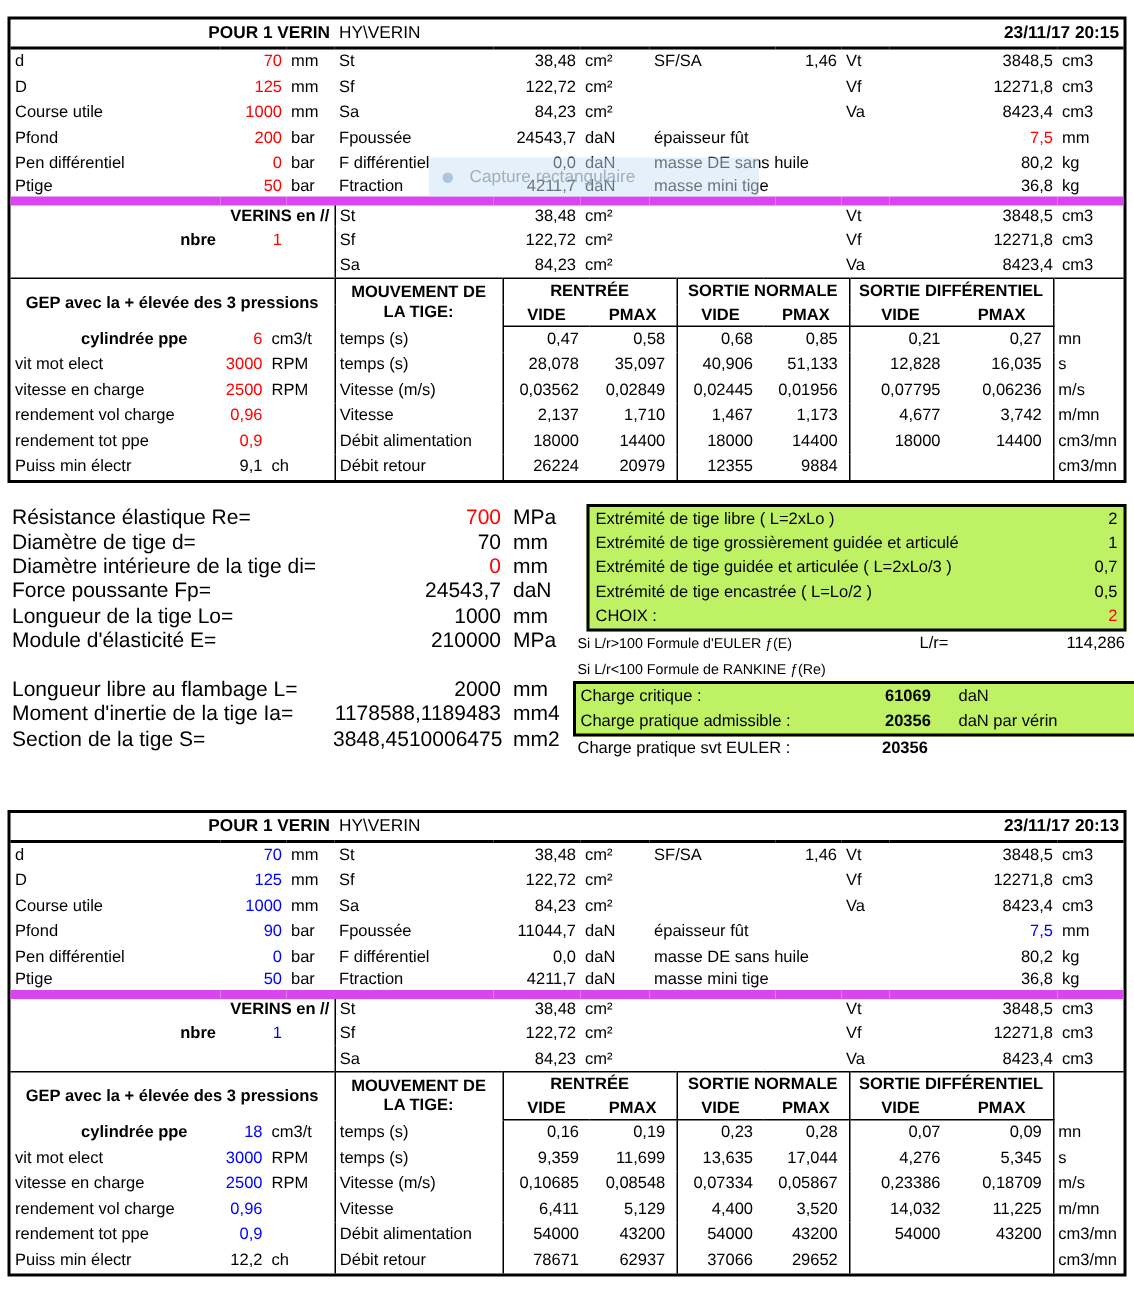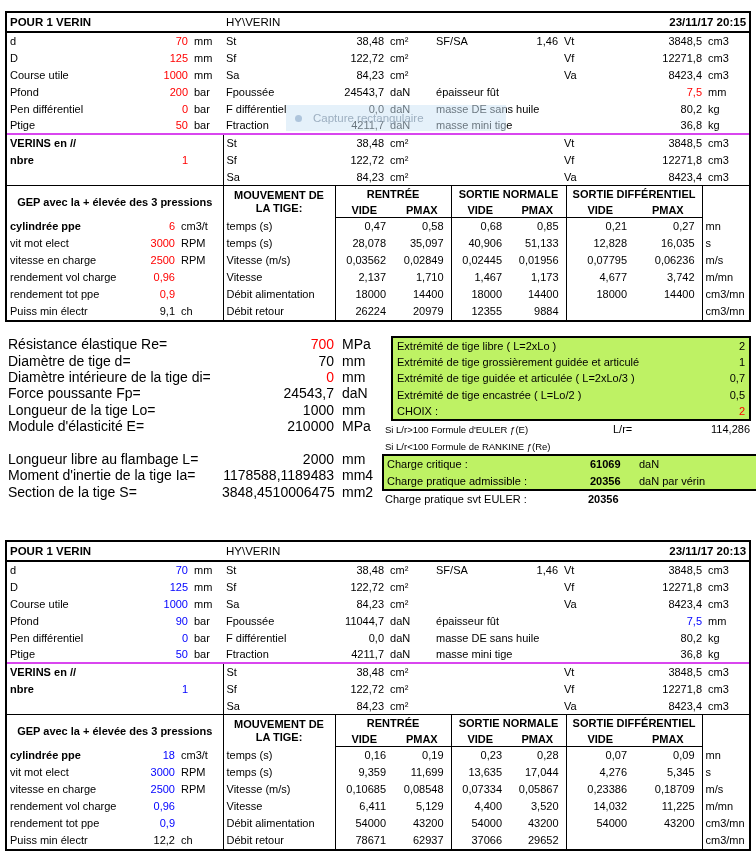--- a/index.html
+++ b/index.html
@@ -6,27 +6,27 @@
   html,body{margin:0;padding:0;}
   body{width:756px;height:859px;position:relative;background:#fff;color:#000;
        font-family:"Liberation Sans","DejaVu Sans",sans-serif;}
   .sheet{position:absolute;left:5px;width:746px;border:2px solid #000;background:#fff;}
   #sheet-top{top:11px;}
   #sheet-bottom{top:540px;}
   table.grid,table.gep{border-collapse:collapse;table-layout:fixed;width:742px;}
   table.grid td,table.gep td{height:17px;padding:0 3px;font-size:11px;white-space:nowrap;
        overflow:hidden;vertical-align:middle;}
   tr.title-row td{border-bottom:2px solid #000;height:19px;font-size:11.5px;}
-  .b{font-weight:bold;}
+  .b{font-weight:bold;text-align:right;}
   .r{text-align:right;}
   .c{text-align:center;}
   .sm{font-size:10px;}
   .us{font-size:8.5px;}
   .vr{border-right:1px solid #000;}
-  tr.sec-start td{border-top:2px solid #d946ef;margin-left:48px;}
+  tr.sec-start td{border-top:6px solid #d946ef;margin-left:48px;}
   table.gep{border-top:1px solid #000;}
   tr.gep-sub td{border-bottom:1px solid #000;height:15px;}
   tr.gep-head td{height:17px;}
   table.gep td.num{padding:0 7px 0 1px;text-align:right;}
   
   .mrow{display:flex;height:16.4px;align-items:center;font-size:14px;}
   .mlabel{flex:1;white-space:nowrap;}
   .mval{width:112px;text-align:right;white-space:nowrap;}
   .munit{width:56px;padding-left:8px;white-space:nowrap;}
   #buckle-left{position:absolute;left:8px;top:336px;width:382px;}

